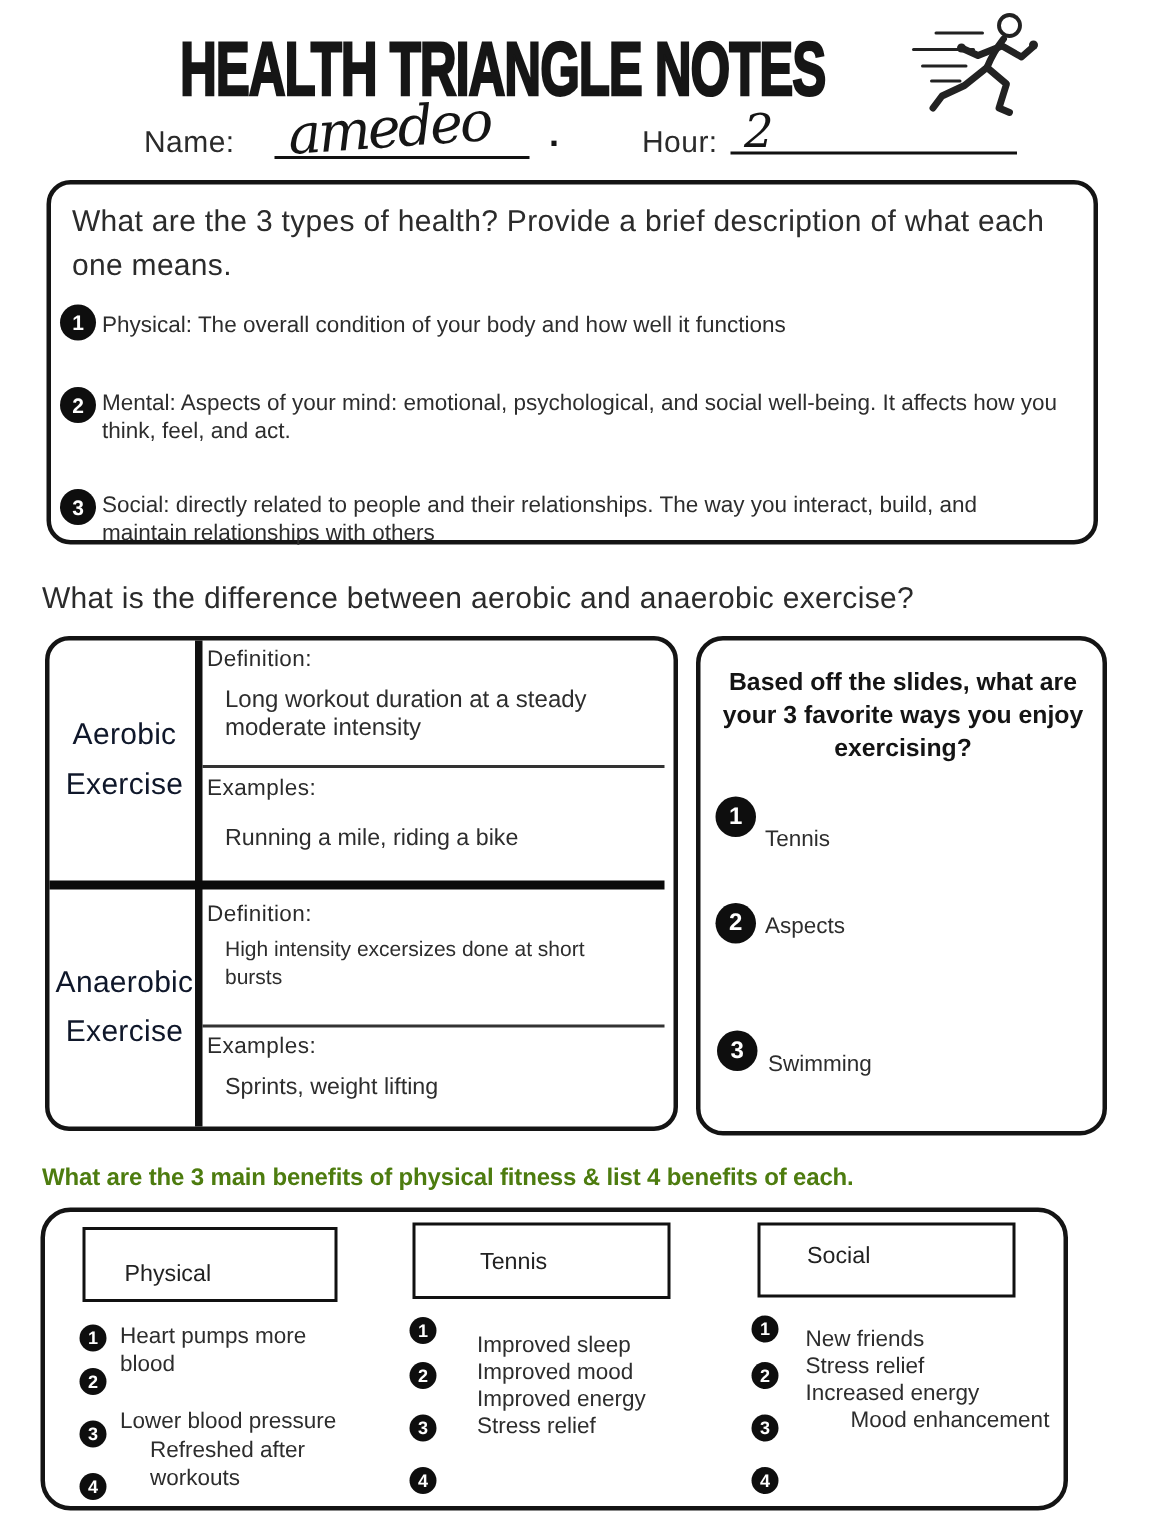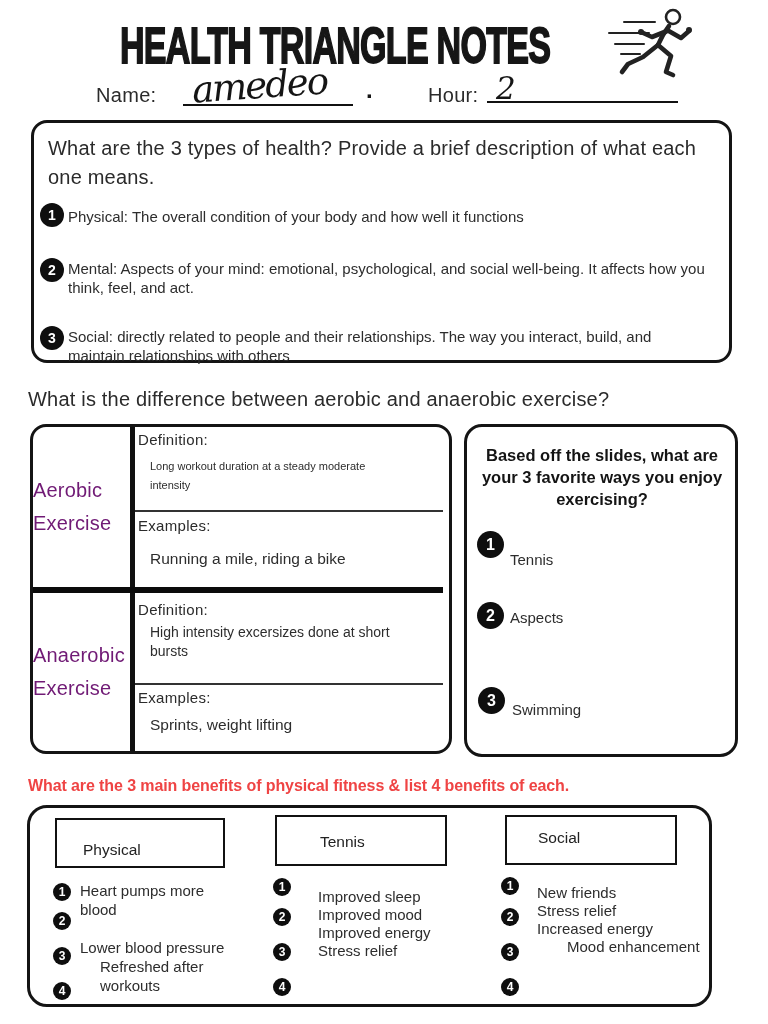--- a/index.html
+++ b/index.html
@@ -45,34 +45,34 @@
     position:absolute; background:#0e0e0e; color:#fff; border-radius:50%;
     display:flex; align-items:center; justify-content:center; font-weight:bold;
   }
   .badge.b24 { width:24px; height:24px; font-size:14px; }
   .badge.b27 { width:27px; height:27px; font-size:16px; }
   .badge.b18 { width:18px; height:18px; font-size:12px; }
 
   
   .cell-label {
     position:absolute; left:0; width:100px; display:flex; align-items:center; justify-content:center;
-    font-size:20px; line-height:33px; letter-spacing:0.2px; color:#701a75;
+    text-align:center; font-size:20px; line-height:33px; letter-spacing:0.2px; color:#0f172a;
   }
   .divider-v { position:absolute; left:97px; top:0; width:5px; height:324px; background:#101010; }
   .divider-h { position:absolute; left:0; top:160px; width:410px; height:6px; background:#0b0b0b; }
   .divider-thin { position:absolute; left:102px; width:308px; height:2px; background:#333; }
 
   
   .fav-heading {
     position:absolute; left:10px; top:17px; width:250px; text-align:center;
     font-weight:bold; font-size:16.5px; line-height:22px; color:#141414;
   }
 
   
-  .q3-heading { position:absolute; left:28px; top:777px; font-weight:bold; font-size:16px; letter-spacing:-0.1px; color:#ef4444; }
+  .q3-heading { position:absolute; left:28px; top:777px; font-weight:bold; font-size:16px; letter-spacing:-0.1px; color:#4d7c0f; }
   .col-header { position:absolute; border:2.5px solid #111; background:#fff; }
   .col-header .hl { position:absolute; font-size:15.5px; color:#222; }
 </style>
 </head>
 <body>
 
 <div class="page">
 
   <div class="title">HEALTH TRIANGLE NOTES</div>
 
@@ -124,21 +124,21 @@
   </div>
 
   <div class="abs q-text" style="left:28px; top:385px; white-space:nowrap;">What is the difference between aerobic and anaerobic exercise?</div>
 
   <div class="rbox" style="left:30px; top:424px; width:422px; height:330px;">
     <div class="divider-v"></div>
     <div class="divider-h"></div>
 
     <div class="cell-label" style="top:0; height:160px;">Aerobic Exercise</div>
     <div class="abs small-label" style="left:105px; top:4px;">Definition:</div>
-    <div class="abs ans" style="left:117px; top:30px; width:250px; font-size:11px;">Long workout duration at a steady moderate intensity</div>
+    <div class="abs ans" style="left:117px; top:30px; width:250px; font-size:16px;">Long workout duration at a steady moderate intensity</div>
     <div class="divider-thin" style="top:83px;"></div>
     <div class="abs small-label" style="left:105px; top:90px;">Examples:</div>
     <div class="abs ans" style="left:117px; top:122px; width:270px; font-size:15.5px;">Running a mile, riding a bike</div>
 
     <div class="cell-label" style="top:166px; height:158px;">Anaerobic Exercise</div>
     <div class="abs small-label" style="left:105px; top:174px;">Definition:</div>
     <div class="abs ans" style="left:117px; top:196px; width:275px; font-size:14px;">High intensity excersizes done at short bursts</div>
     <div class="divider-thin" style="top:256px;"></div>
     <div class="abs small-label" style="left:105px; top:262px;">Examples:</div>
     <div class="abs ans" style="left:117px; top:288px; width:270px; font-size:15.5px;">Sprints, weight lifting</div>

